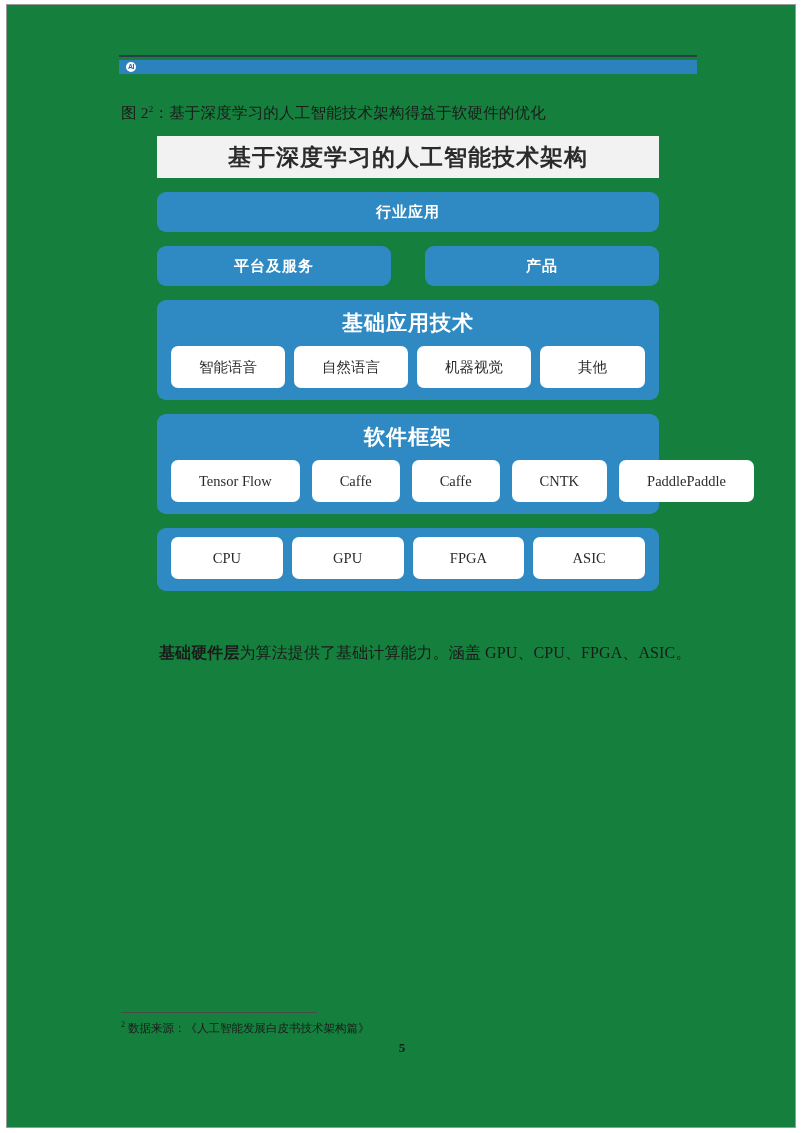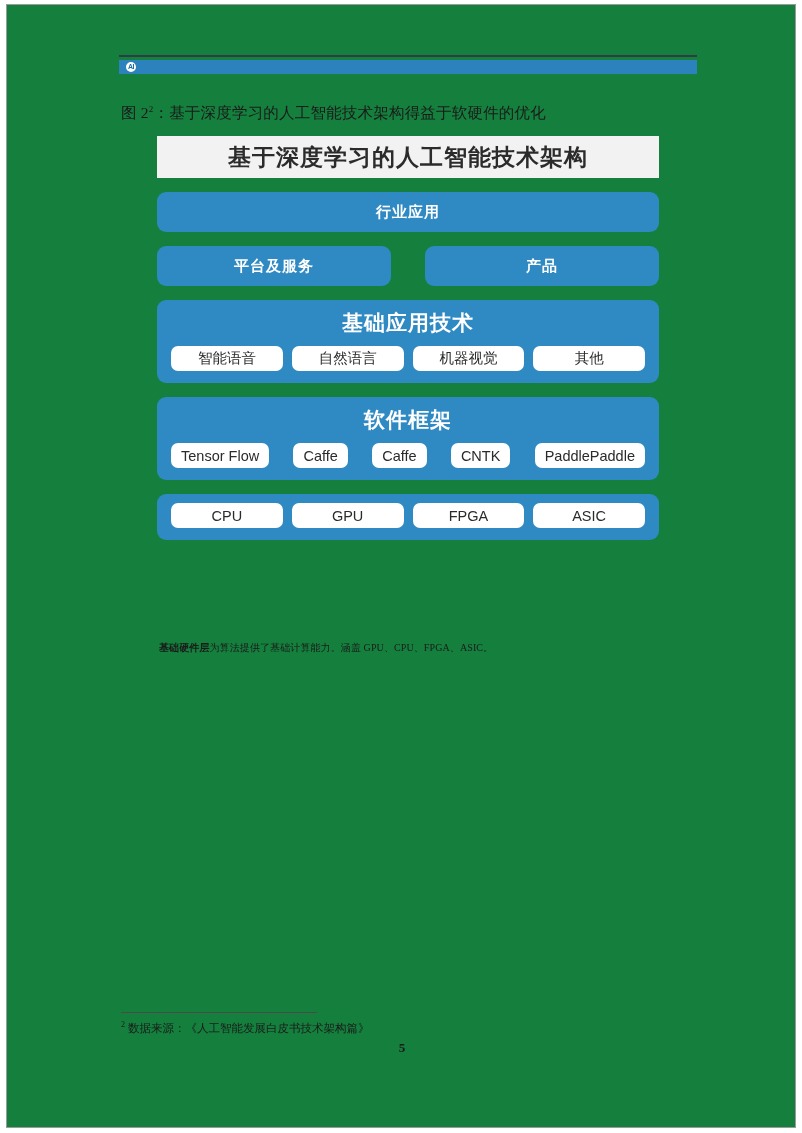--- a/index.html
+++ b/index.html
@@ -136,40 +136,40 @@
   .pill-row {
     display: flex;
     justify-content: space-between;
     align-items: center;
     gap: 9px;
   }
   .pill {
     background: #ffffff;
     border-radius: 7px;
     color: #2b2b2b;
-    font-family: Liberation Sans, sans-serif;
+    font-family: Liberation Serif, serif;
     font-size: 14.5px;
-    height: 25px;
+    height: 42px;
     display: flex;
     align-items: center;
     justify-content: center;
-    padding: 0 10px;
+    padding: 0 28px;
     white-space: nowrap;
   }
   .pill-row.equal .pill { flex: 1; }
   .pill-row.auto .pill { flex: 0 0 auto; }
   .pill-row.auto { justify-content: space-between; gap: 12px; }
 
   
   .body-text {
     position: absolute;
     left: 152px;
     top: 634px;
     width: 540px;
-    font-size: 10px;
+    font-size: 16px;
     line-height: 1.7;
     color: #1a1a1a;
     letter-spacing: 0.1px;
   }
   .body-text b { font-weight: bold; }
 
   
   .footnote {
     position: absolute;
     left: 114px;

